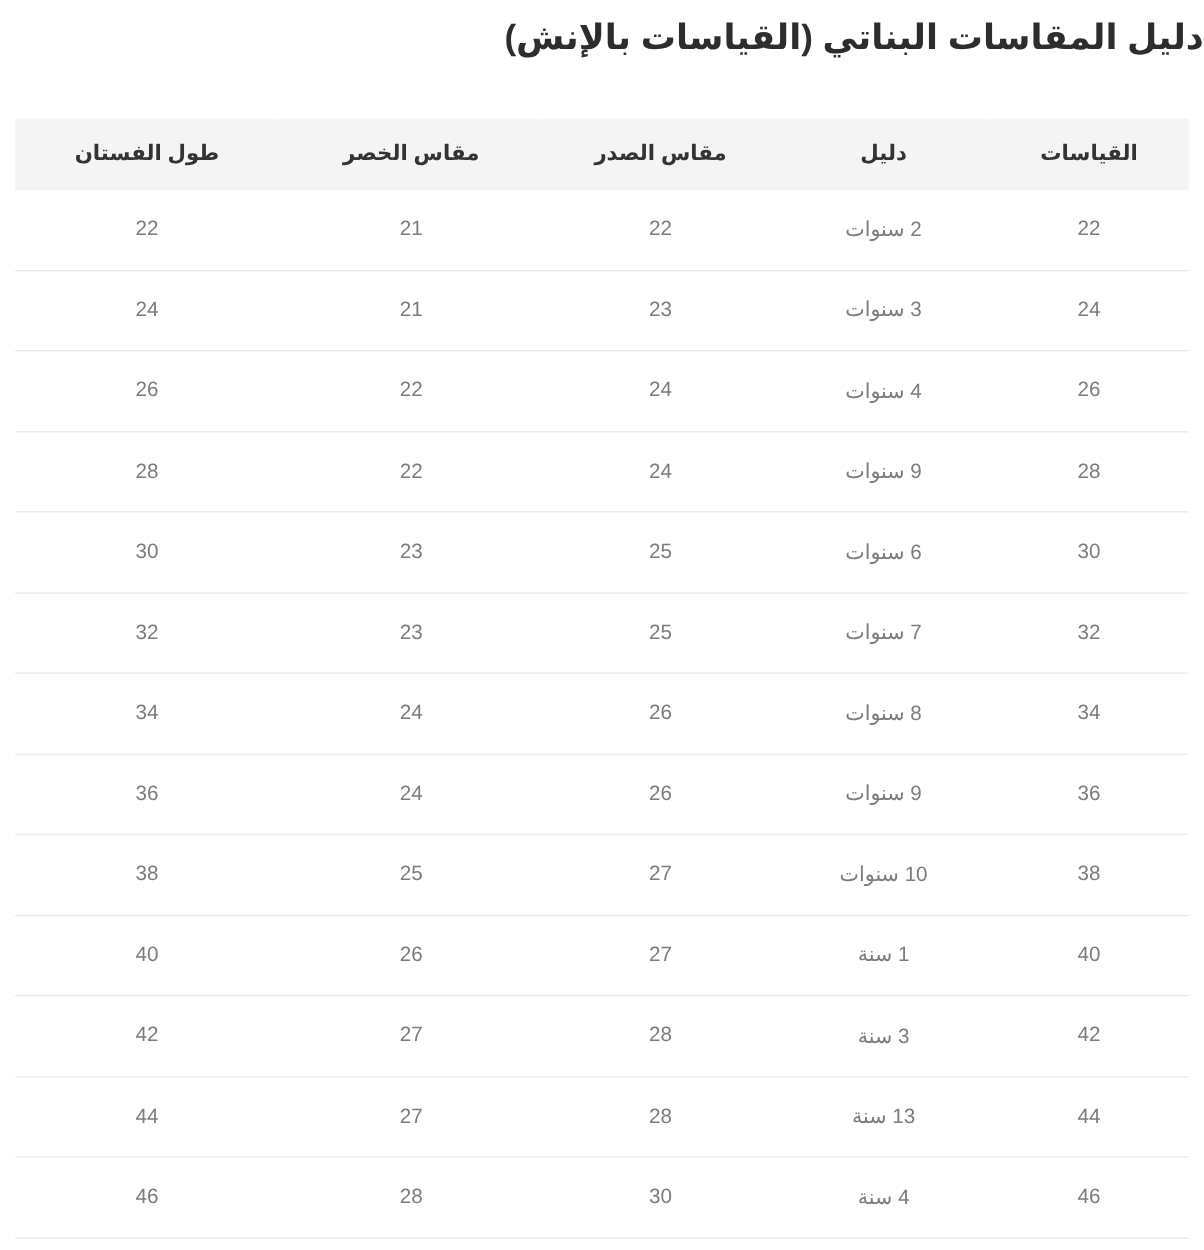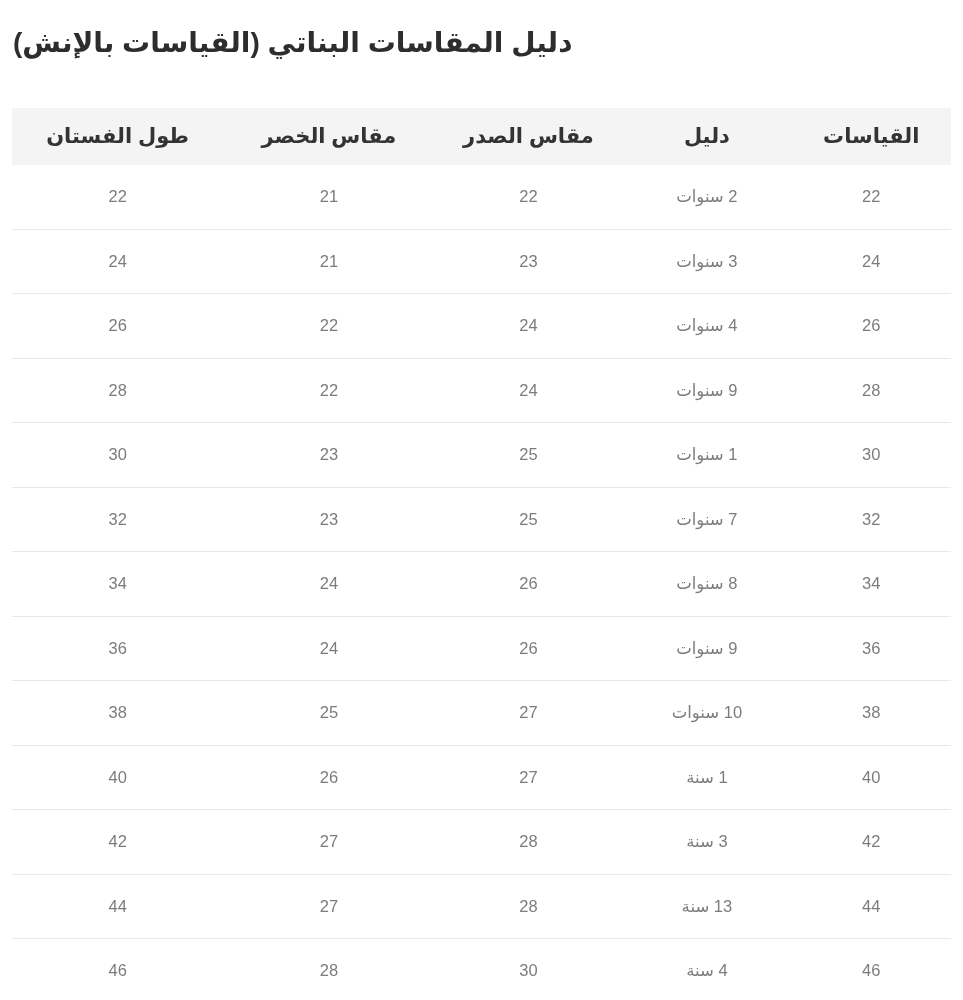--- a/index.html
+++ b/index.html
@@ -9,23 +9,23 @@
     background: #ffffff;
     font-family: "Liberation Sans", "DejaVu Sans", sans-serif;
   }
   body {
     width: 963px;
     height: 1000px;
     overflow: hidden;
     direction: rtl;
   }
   .page-title {
-    margin: 13px;
+    margin: 0;
     padding-top: 13px;
-    text-align: left;
+    text-align: right;
     font-size: 28px;
     line-height: 1.2;
     font-weight: bold;
     color: #2d2d2d;
     letter-spacing: 0;
   }
   .table-wrap {
     margin: 48px 12px 0 12px;
   }
   table.size-table {
@@ -34,21 +34,21 @@
     table-layout: fixed;
   }
   table.size-table col.c0 { width: 17%; }
   table.size-table col.c1 { width: 18%; }
   table.size-table col.c2 { width: 20%; }
   table.size-table col.c3 { width: 22.5%; }
   table.size-table col.c4 { width: 22.5%; }
   table.size-table thead th {
     background: #f4f4f4;
     color: #333333;
-    font-size: 21px;
+    font-size: 17px;
     font-weight: bold;
     height: 57px;
     text-align: center;
     vertical-align: middle;
     padding: 0 6px;
   }
   table.size-table tbody td {
     height: 64.5px;
     text-align: center;
     vertical-align: middle;
@@ -107,21 +107,21 @@
       </tr>
       <tr>
         <td>28</td>
         <td>9 سنوات</td>
         <td>24</td>
         <td>22</td>
         <td>28</td>
       </tr>
       <tr>
         <td>30</td>
-        <td>1 سنوات</td>
+        <td>6 سنوات</td>
         <td>25</td>
         <td>23</td>
         <td>30</td>
       </tr>
       <tr>
         <td>32</td>
         <td>7 سنوات</td>
         <td>25</td>
         <td>23</td>
         <td>32</td>

